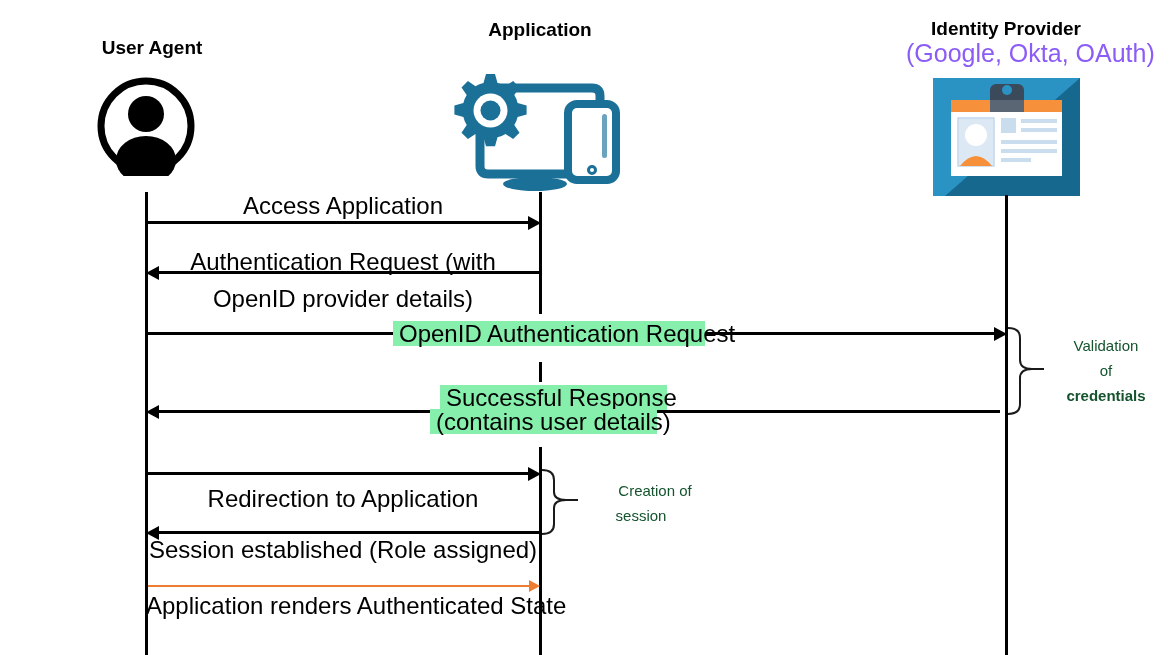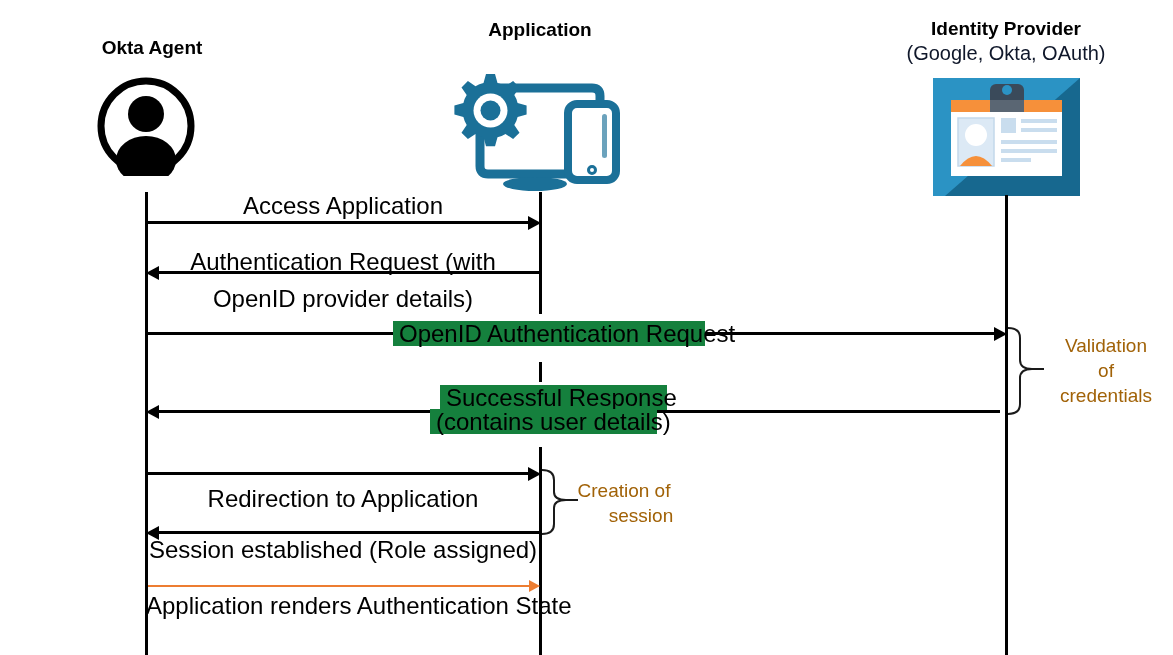--- a/index.html
+++ b/index.html
@@ -26,22 +26,22 @@
     font-weight: bold;
     font-size: 19px;
     color: #000000;
     line-height: 24px;
     white-space: nowrap;
   }
   .participant-sub {
     position: absolute;
     text-align: center;
     font-weight: normal;
-    font-size: 20px;
-    color: #0f172a;
+    font-size: 25px;
+    color: #8b5cf6;
     line-height: 24px;
     white-space: nowrap;
   }
 
   
   .lifeline {
     position: absolute;
     width: 3px;
     background: #000000;
   }
@@ -81,42 +81,42 @@
 
   .msg-label {
     position: absolute;
     text-align: center;
     font-size: 24px;
     color: #000000;
     line-height: 25px;
     white-space: nowrap;
   }
   .msg-label.on-line {
-    background: #15803d;
+    background: #86efac;
     padding: 0 6px;
   }
 
   
   .note-label {
     position: absolute;
     text-align: center;
-    font-size: 19px;
-    color: #a16207;
+    font-size: 15px;
+    color: #14532d;
     line-height: 25px;
   }
 
   
   .icon-box { position: absolute; }
 </style>
 </head>
 <body>
 
 <div id="canvas">
 
-  <div class="participant-title" style="left:52px; top:36px; width:200px;">Okta Agent</div>
+  <div class="participant-title" style="left:52px; top:36px; width:200px;">User Agent</div>
 
   <div class="participant-title" style="left:440px; top:18px; width:200px;">Application</div>
 
   <div class="participant-title" style="left:906px; top:17px; width:200px;">Identity Provider</div>
 
   <div class="participant-sub" style="left:906px; top:41px; width:200px;">(Google, Okta, OAuth)</div>
 
   <div class="icon-box" style="left:96px; top:76px; width:100px; height:100px;">
     <svg width="100" height="100" viewBox="0 0 100 100">
       <circle cx="50" cy="50" r="45" fill="none" stroke="#000000" stroke-width="7"></circle>
@@ -207,34 +207,34 @@
   <div class="msg-line" style="left:146px; top:472px; width:388px;"></div>
   <div class="arrowhead right" style="left:528px; top:466.5px;"></div>
   <div class="msg-label" style="left:146px; top:478px; width:394px;margin-top:8px;">Redirection to Application</div>
 
   <div class="msg-line" style="left:152px; top:531px; width:388px;"></div>
   <div class="arrowhead left" style="left:146px; top:525.5px;"></div>
   <div class="msg-label" style="left:146px; top:537px; width:394px;">Session established (Role assigned)</div>
 
   <div class="msg-line orange" style="left:148px; top:585px; width:381px;"></div>
   <div class="arrowhead right orange" style="left:529px; top:580px;"></div>
-  <div class="msg-label" style="left:146px; top:593px; width:394px;">Application renders Authentication State</div>
+  <div class="msg-label" style="left:146px; top:593px; width:394px;">Application renders Authenticated State</div>
 
   <div class="icon-box" style="left:1006px; top:326px; width:40px; height:90px;">
     <svg width="40" height="90" viewBox="0 0 40 90">
       <path d="M2 2 q12 0 12 10 V34 q0 9 12 9 q-12 0 -12 9 V78 q0 10 -12 10" fill="none" stroke="#1A1A1A" stroke-width="2"></path>
       <path d="M26 43 H38" fill="none" stroke="#1A1A1A" stroke-width="2"></path>
     </svg>
   </div>
   <div class="note-label" style="left:1043px; top:333px; width:126px;">Validation</div>
   <div class="note-label" style="left:1043px; top:358px; width:126px;">of</div>
-  <div class="note-label" style="left:1043px; top:383px; width:126px;">credentials</div>
+  <div class="note-label" style="left:1043px; top:383px; width:126px;font-weight:bold;">credentials</div>
 
   <div class="icon-box" style="left:540px; top:468px; width:40px; height:68px;">
     <svg width="40" height="68" viewBox="0 0 40 68">
       <path d="M2 2 q12 0 12 10 V24 q0 8 12 8 q-12 0 -12 8 V56 q0 10 -12 10" fill="none" stroke="#1A1A1A" stroke-width="2"></path>
       <path d="M26 32 H38" fill="none" stroke="#1A1A1A" stroke-width="2"></path>
     </svg>
   </div>
-  <div class="note-label" style="left:561px; top:478px; width:126px;">Creation of</div>
+  <div class="note-label" style="left:592px; top:478px; width:126px;">Creation of</div>
   <div class="note-label" style="left:578px; top:503px; width:126px;">session</div>
 
 </div>
 
 </body></html>

